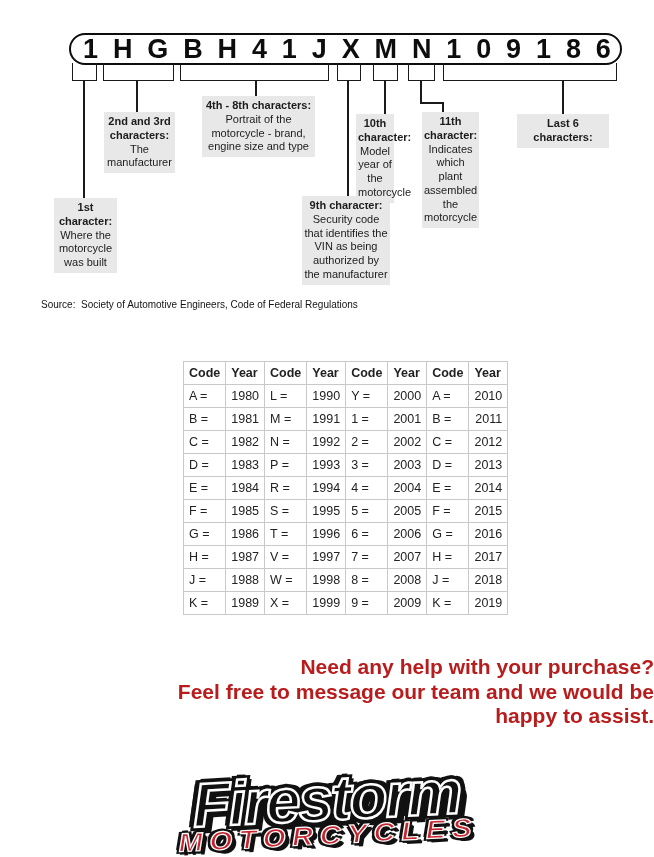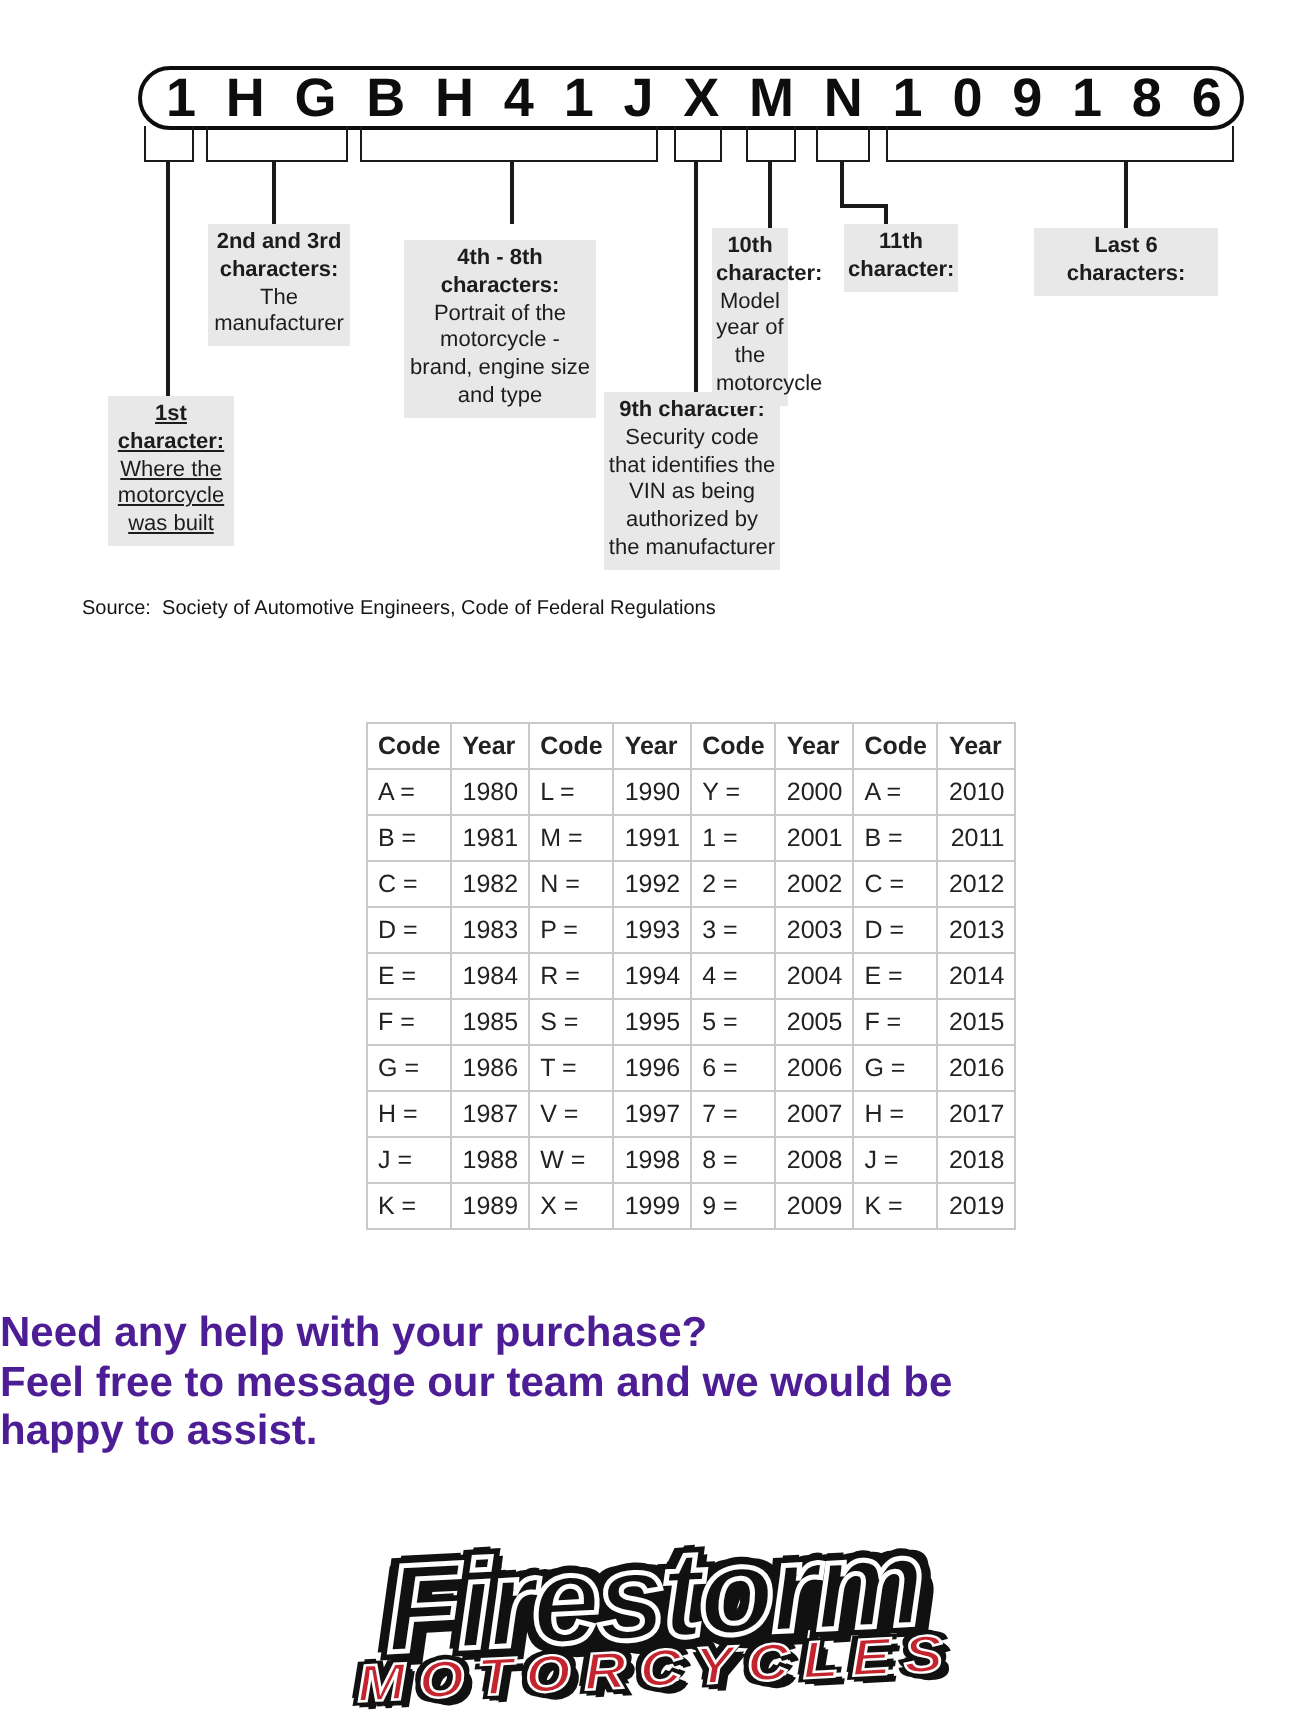--- a/index.html
+++ b/index.html
@@ -34,43 +34,43 @@
   .s6a{left:420px;top:80px;height:24px;}
   .s6b{left:420px;top:102px;width:24px;}
   .s6c{left:442px;top:102px;height:12px;}
   .s7{left:562px;top:80px;height:34px;}
   
   .note-box{
     position:absolute;background:#e8e8e8;box-sizing:border-box;
     padding:3px 2px;text-align:center;font-size:11px;line-height:1.25;color:#1c1c1c;
   }
   .note-title{font-weight:bold;}
-  .nb1{left:54px;top:198px;width:63px;text-decoration:underline;}
+  .nb1{left:54px;top:198px;width:63px;}
   .nb2{left:104px;top:112px;width:71px;}
-  .nb3{left:202px;top:120px;width:96px;}
+  .nb3{left:202px;top:96px;width:113px;}
   .nb4{left:302px;top:196px;width:88px;text-align:center;}
   .nb5{left:356px;top:114px;width:38px;}
   .nb6{left:422px;top:112px;width:57px;}
   .nb7{left:517px;top:114px;width:92px;}
   
   .source{position:absolute;left:41px;top:299px;font-size:10px;color:#141414;white-space:pre-wrap;}
   
   .year-table{
     position:absolute;left:183px;top:361px;border-collapse:collapse;
     font-size:12.5px;color:#222;background:#fff;
   }
   .year-table th,.year-table td{
     border:1px solid #c9c9c9;height:23px;box-sizing:border-box;padding:1px 5px;
   }
   .year-table th{font-weight:bold;text-align:left;width:36px;}
   .year-table td.code{text-align:left;width:36px;}
   .year-table td.year{text-align:right;width:37px;margin-top:21px;}
   
-  .help{position:absolute;left:0;top:655px;width:654px;text-align:left;
-    font-size:21px;font-weight:bold;line-height:1.17;color:#4c1d95;}
+  .help{position:absolute;left:0;top:655px;width:654px;text-align:right;
+    font-size:21px;font-weight:bold;line-height:1.17;color:#b91c1c;}
   
   .logo{position:absolute;left:0;top:768px;width:654px;text-align:center;transform:rotate(-3deg);}
   .logo-main{
     display:inline-block;
     font-style:italic;font-weight:bold;font-size:62px;line-height:1;
     letter-spacing:-2px;color:#111;
     -webkit-text-stroke:2.5px #fff;
     text-shadow:
       -5px -4px 0 #111, 0 -5px 0 #111, 5px -4px 0 #111,
       -6px 0 0 #111, 6px 0 0 #111,
@@ -146,20 +146,21 @@
   <div class="note-box nb4">
     <div class="note-title">9th character:</div>
     <div class="note-body">Security code that identifies the VIN as being authorized by the manufacturer</div>
   </div>
   <div class="note-box nb5">
     <div class="note-title">10th character:</div>
     <div class="note-body">Model year of the motorcycle</div>
   </div>
   <div class="note-box nb6">
     <div class="note-title">11th character:</div>
+    <div class="note-body">Indicates which plant assembled the motorcycle</div>
   </div>
   <div class="note-box nb7">
     <div class="note-title">Last 6 characters:</div>
   </div>
 
   <div class="source">Source:  Society of Automotive Engineers, Code of Federal Regulations</div>
 
   <table class="year-table">
     <thead>
       <tr>

